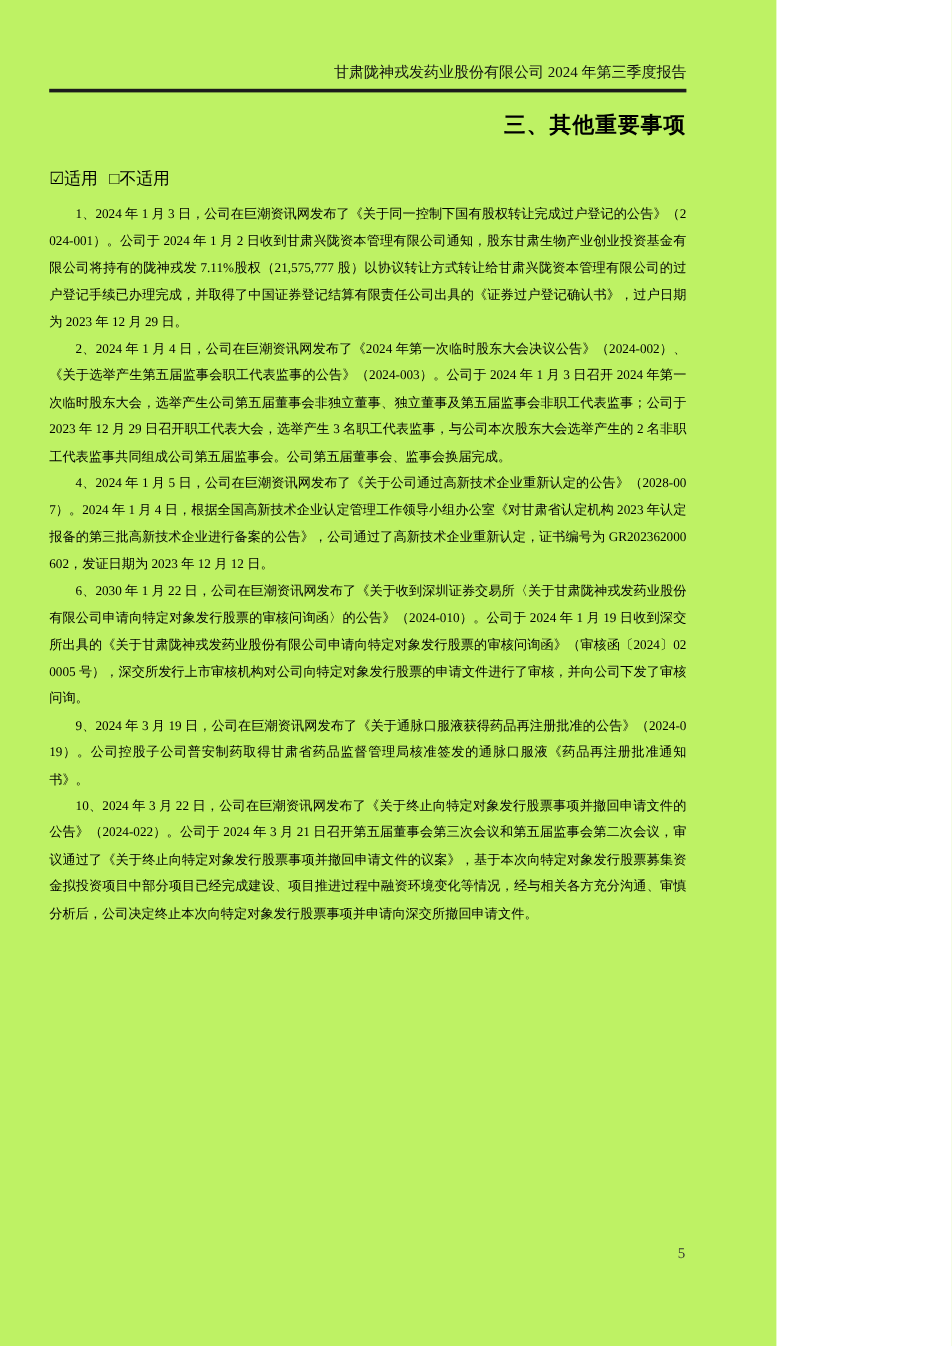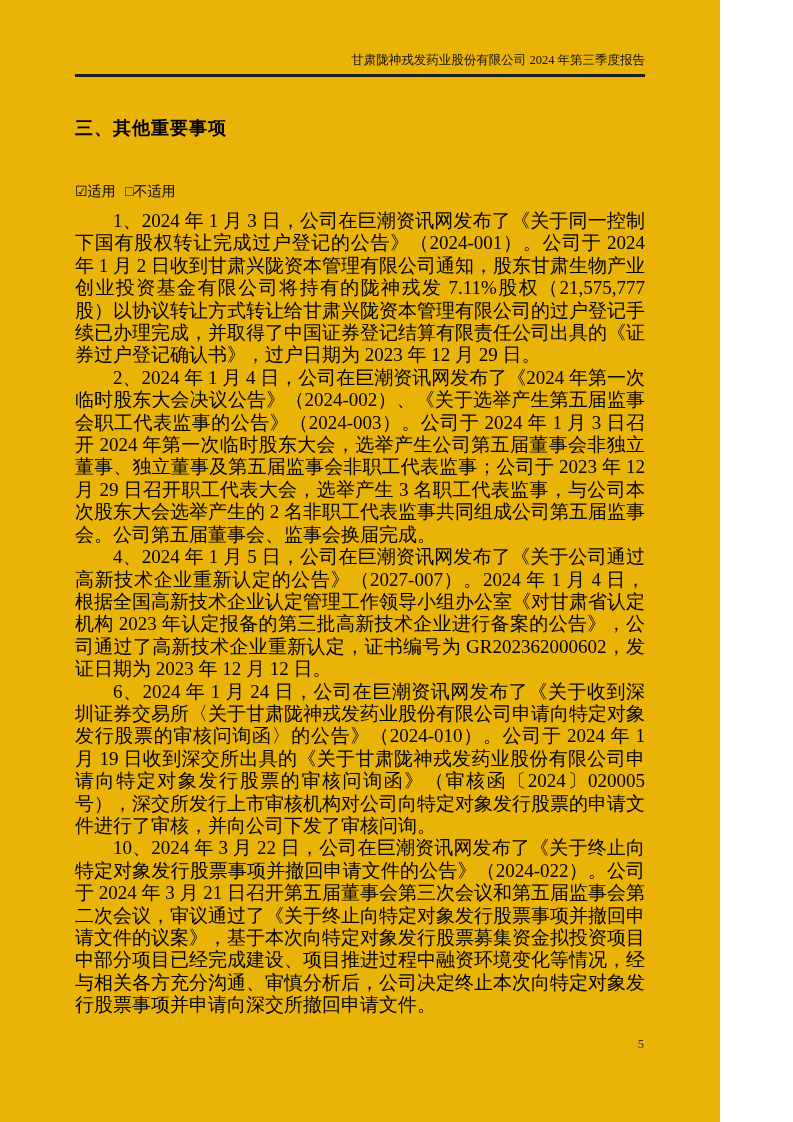--- a/index.html
+++ b/index.html
@@ -2,64 +2,65 @@
 <html lang="zh"><head>
 <meta charset="utf-8">
 <style>
   html, body {
     margin: 0;
     padding: 0;
     background: #ffffff;
   }
   .page {
     position: relative;
-    width: 720px;
+    width: 647px;
     height: 1122px;
-    background: #eab308;
+    background: #bef264;
     font-family: "Liberation Serif", "DejaVu Serif", serif;
     color: #000000;
     overflow: hidden;
     box-sizing: border-box;
-    padding: 52px 75px 0 75px;
+    padding: 52px 75px 0 41px;
   }
   .doc-header {
     text-align: right;
     font-size: 12.5px;
     line-height: 16px;
     color: #111111;
     padding-bottom: 6px;
     border-bottom: 3px solid #1c1c1c;
   }
   .section-title {
-    margin: 40px 0 0 0;
+    margin: 16px 0 0 0;
     font-size: 18px;
     line-height: 22px;
     font-weight: bold;
     letter-spacing: 1px;
     color: #000000;
     font-family: "Liberation Sans", "DejaVu Sans", sans-serif;
+    text-align: right;
   }
   .applicable-row {
-    margin-top: 44px;
+    margin-top: 26px;
     font-size: 14px;
     line-height: 18px;
     color: #000000;
   }
   .applicable-item {
     margin-right: 6px;
   }
   .checkbox-glyph {
     font-size: 14px;
   }
   .doc-body {
     margin-top: 9px;
   }
   .doc-body p {
     margin: 0;
-    font-size: 19px;
+    font-size: 11px;
     line-height: 22.4px;
     text-align: justify;
     text-indent: 2em;
     word-break: break-all;
     color: #000000;
   }
   .page-number {
     position: absolute;
     top: 1037px;
     right: 76px;
@@ -79,21 +80,22 @@
   <h2 class="section-title">三、其他重要事项</h2>
 
   <div class="applicable-row">
     <span class="applicable-item"><span class="checkbox-glyph">☑</span><span>适用</span></span>
     <span class="applicable-item"><span class="checkbox-glyph">□</span><span>不适用</span></span>
   </div>
 
   <div class="doc-body">
     <p>1、2024 年 1 月 3 日，公司在巨潮资讯网发布了《关于同一控制下国有股权转让完成过户登记的公告》（2024-001）。公司于 2024 年 1 月 2 日收到甘肃兴陇资本管理有限公司通知，股东甘肃生物产业创业投资基金有限公司将持有的陇神戎发 7.11%股权（21,575,777 股）以协议转让方式转让给甘肃兴陇资本管理有限公司的过户登记手续已办理完成，并取得了中国证券登记结算有限责任公司出具的《证券过户登记确认书》，过户日期为 2023 年 12 月 29 日。</p>
     <p>2、2024 年 1 月 4 日，公司在巨潮资讯网发布了《2024 年第一次临时股东大会决议公告》（2024-002）、《关于选举产生第五届监事会职工代表监事的公告》（2024-003）。公司于 2024 年 1 月 3 日召开 2024 年第一次临时股东大会，选举产生公司第五届董事会非独立董事、独立董事及第五届监事会非职工代表监事；公司于 2023 年 12 月 29 日召开职工代表大会，选举产生 3 名职工代表监事，与公司本次股东大会选举产生的 2 名非职工代表监事共同组成公司第五届监事会。公司第五届董事会、监事会换届完成。</p>
-    <p>4、2024 年 1 月 5 日，公司在巨潮资讯网发布了《关于公司通过高新技术企业重新认定的公告》（2027-007）。2024 年 1 月 4 日，根据全国高新技术企业认定管理工作领导小组办公室《对甘肃省认定机构 2023 年认定报备的第三批高新技术企业进行备案的公告》，公司通过了高新技术企业重新认定，证书编号为 GR202362000602，发证日期为 2023 年 12 月 12 日。</p>
-    <p>6、2024 年 1 月 24 日，公司在巨潮资讯网发布了《关于收到深圳证券交易所〈关于甘肃陇神戎发药业股份有限公司申请向特定对象发行股票的审核问询函〉的公告》（2024-010）。公司于 2024 年 1 月 19 日收到深交所出具的《关于甘肃陇神戎发药业股份有限公司申请向特定对象发行股票的审核问询函》（审核函〔2024〕020005 号），深交所发行上市审核机构对公司向特定对象发行股票的申请文件进行了审核，并向公司下发了审核问询。</p>
+    <p>4、2024 年 1 月 5 日，公司在巨潮资讯网发布了《关于公司通过高新技术企业重新认定的公告》（2028-007）。2024 年 1 月 4 日，根据全国高新技术企业认定管理工作领导小组办公室《对甘肃省认定机构 2023 年认定报备的第三批高新技术企业进行备案的公告》，公司通过了高新技术企业重新认定，证书编号为 GR202362000602，发证日期为 2023 年 12 月 12 日。</p>
+    <p>6、2030 年 1 月 22 日，公司在巨潮资讯网发布了《关于收到深圳证券交易所〈关于甘肃陇神戎发药业股份有限公司申请向特定对象发行股票的审核问询函〉的公告》（2024-010）。公司于 2024 年 1 月 19 日收到深交所出具的《关于甘肃陇神戎发药业股份有限公司申请向特定对象发行股票的审核问询函》（审核函〔2024〕020005 号），深交所发行上市审核机构对公司向特定对象发行股票的申请文件进行了审核，并向公司下发了审核问询。</p>
+    <p>9、2024 年 3 月 19 日，公司在巨潮资讯网发布了《关于通脉口服液获得药品再注册批准的公告》（2024-019）。公司控股子公司普安制药取得甘肃省药品监督管理局核准签发的通脉口服液《药品再注册批准通知书》。</p>
     <p>10、2024 年 3 月 22 日，公司在巨潮资讯网发布了《关于终止向特定对象发行股票事项并撤回申请文件的公告》（2024-022）。公司于 2024 年 3 月 21 日召开第五届董事会第三次会议和第五届监事会第二次会议，审议通过了《关于终止向特定对象发行股票事项并撤回申请文件的议案》，基于本次向特定对象发行股票募集资金拟投资项目中部分项目已经完成建设、项目推进过程中融资环境变化等情况，经与相关各方充分沟通、审慎分析后，公司决定终止本次向特定对象发行股票事项并申请向深交所撤回申请文件。</p>
 
   </div>
 
   <div class="page-number">5</div>
 
 </div>
 
 </body></html>

